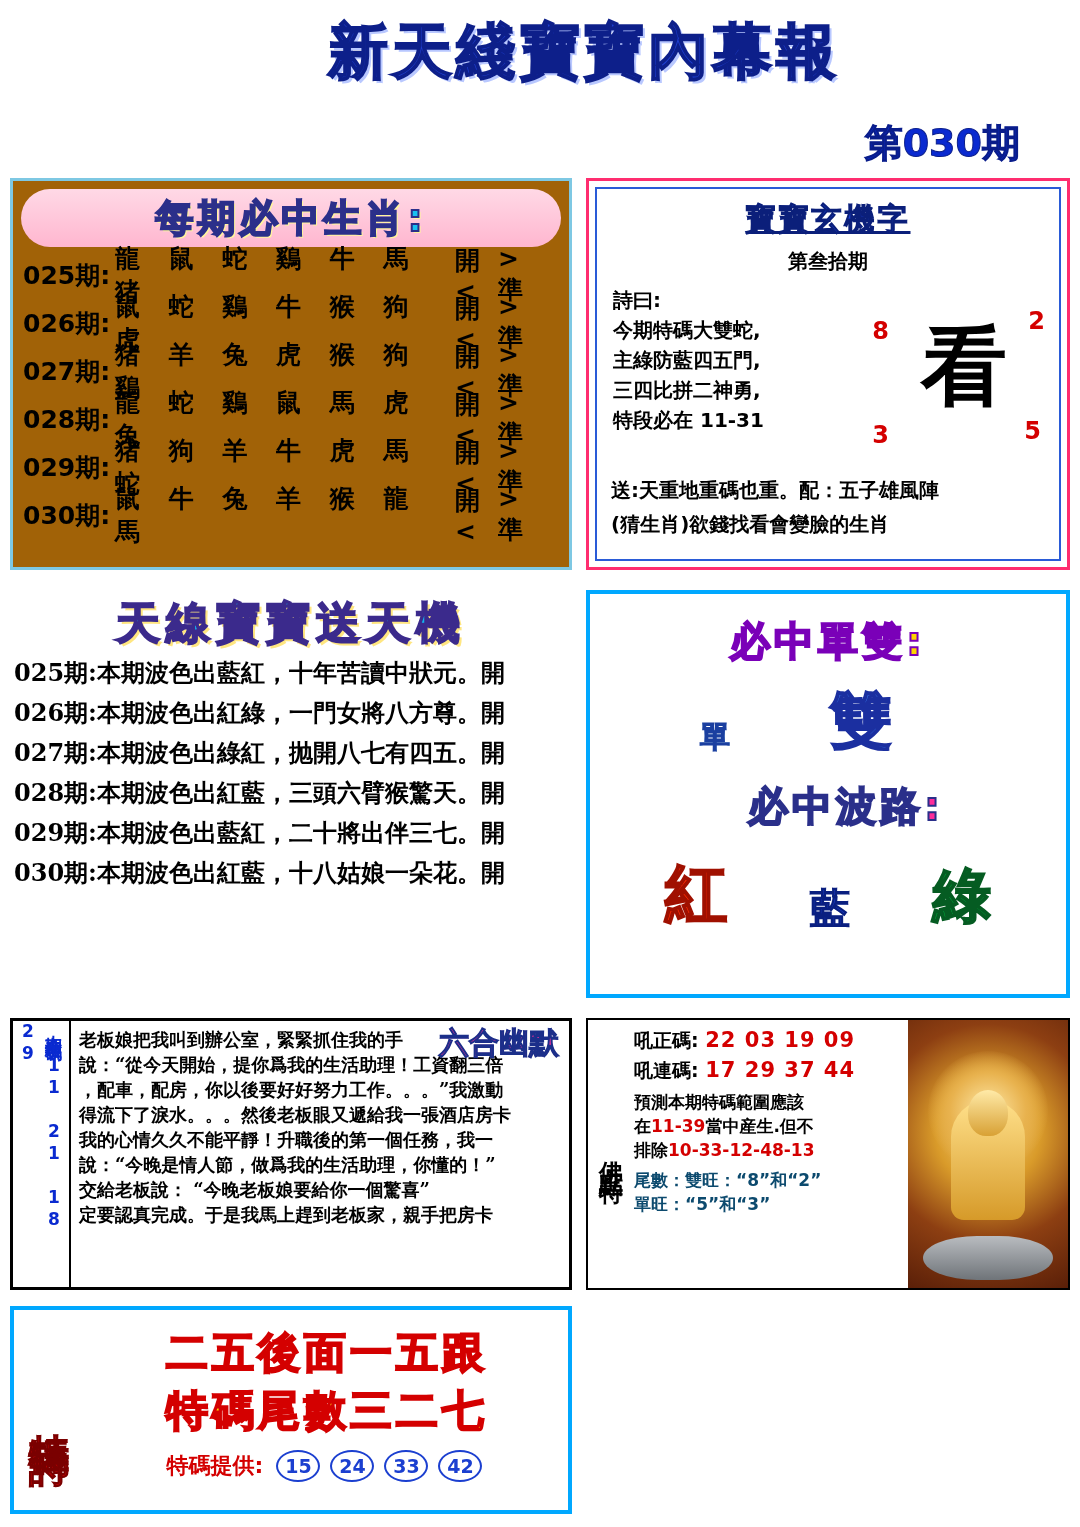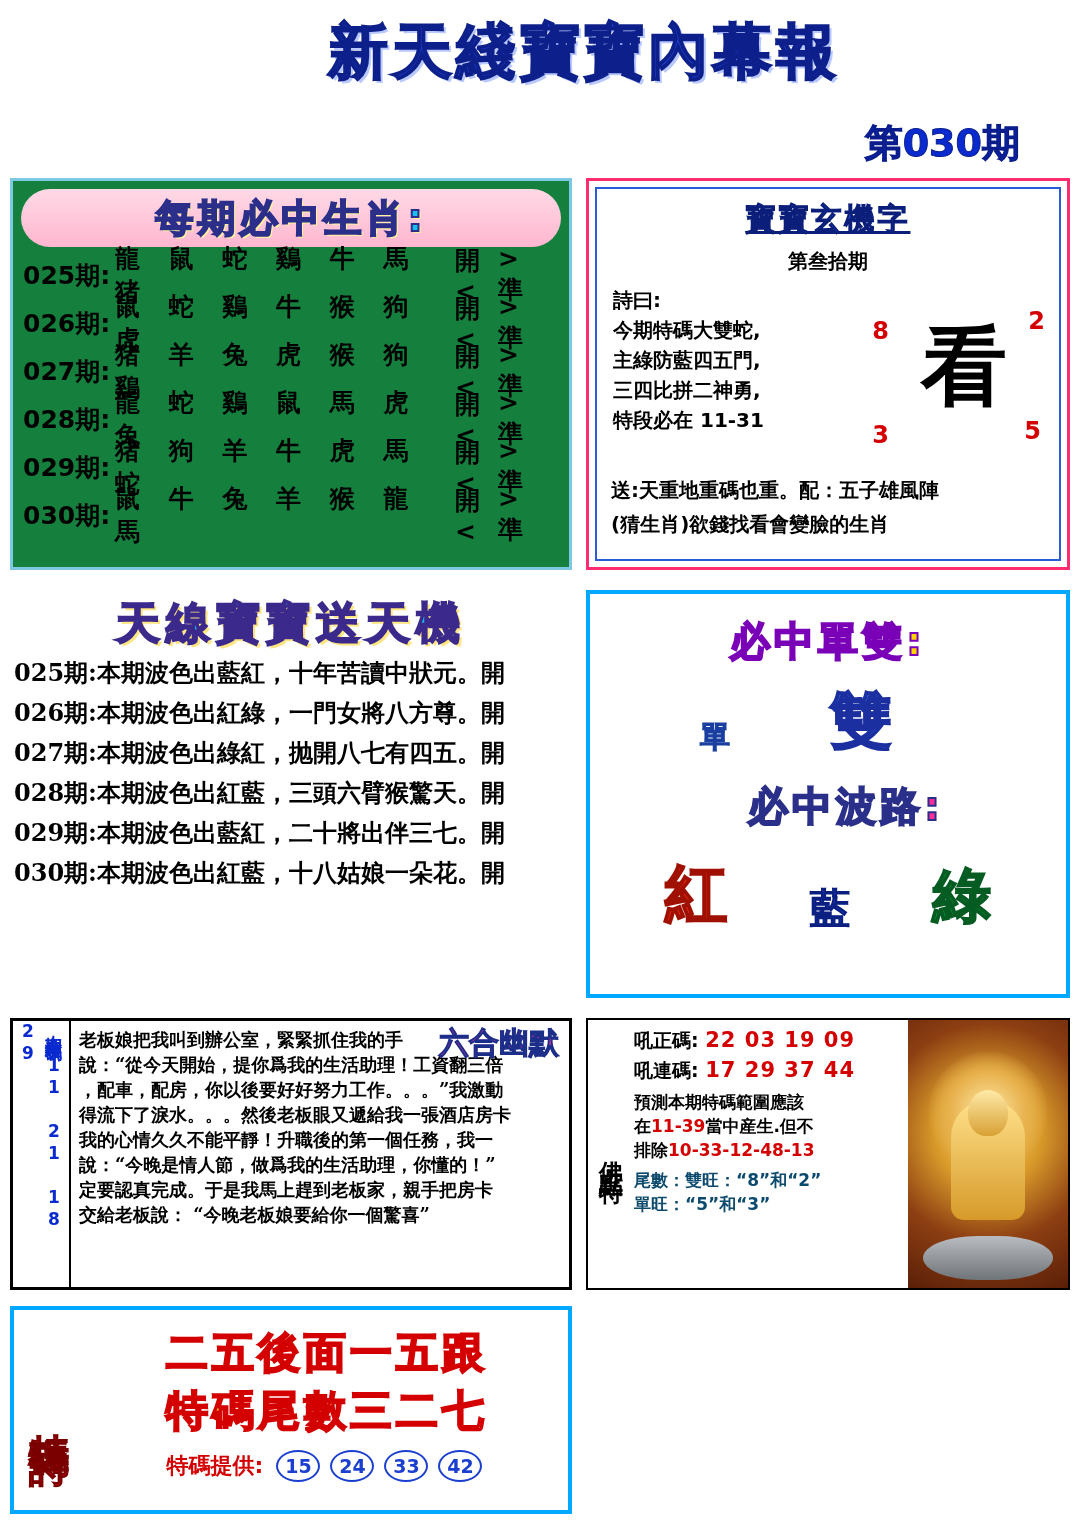--- a/index.html
+++ b/index.html
@@ -23,21 +23,21 @@
   }
   .issue{
     position:absolute;right:60px;top:118px;
     font-size:38px;font-weight:bold;color:#0a2ad0;
     -webkit-text-stroke:1px #0a1d8a;
   }
 
   
   .box1{
     position:absolute;left:10px;top:178px;width:562px;height:392px;
-    border:3px solid #7ec8e3;background:#15803d;box-sizing:border-box;
+    border:3px solid #7ec8e3;background:#a16207;box-sizing:border-box;
   }
   .box1 .banner{
     margin:8px auto 4px auto;width:540px;height:58px;border-radius:30px;
     background:linear-gradient(#ffd9e6,#ffb6cf);
     display:flex;align-items:center;justify-content:center;
   }
   .box1 .banner span{
     font-size:38px;font-weight:bold;letter-spacing:4px;
     color:#18c0f0;-webkit-text-stroke:2px #2b2f8a;
     text-shadow:2px 2px 0 #fff59d;
@@ -312,22 +312,22 @@
       <span><span>本期幸運號碼:</span><span>11 21 18 29</span></span>
     </div>
     <div class="joke">
       <div class="stamp">六合幽默</div>
       <p>老板娘把我叫到辦公室，緊緊抓住我的手</p>
       <p>說：“從今天開始，提你爲我的生活助理！工資翻三倍</p>
       <p>，配車，配房，你以後要好好努力工作。。。”我激動</p>
       <p>得流下了淚水。。。然後老板眼又遞給我一張酒店房卡</p>
       <p>我的心情久久不能平靜！升職後的第一個任務，我一</p>
       <p>說：“今晚是情人節，做爲我的生活助理，你懂的！”</p>
+      <p>交給老板說： “今晚老板娘要給你一個驚喜”</p>
       <p>定要認真完成。于是我馬上趕到老板家，親手把房卡</p>
-      <p>交給老板說： “今晚老板娘要給你一個驚喜”</p>
     </div>
   </div>
 
   <div class="box6">
     <div class="fo">
       <span>佛主點特</span>
     </div>
     <div class="focontent">
       <div class="frow">
         <span>吼正碼:</span>

